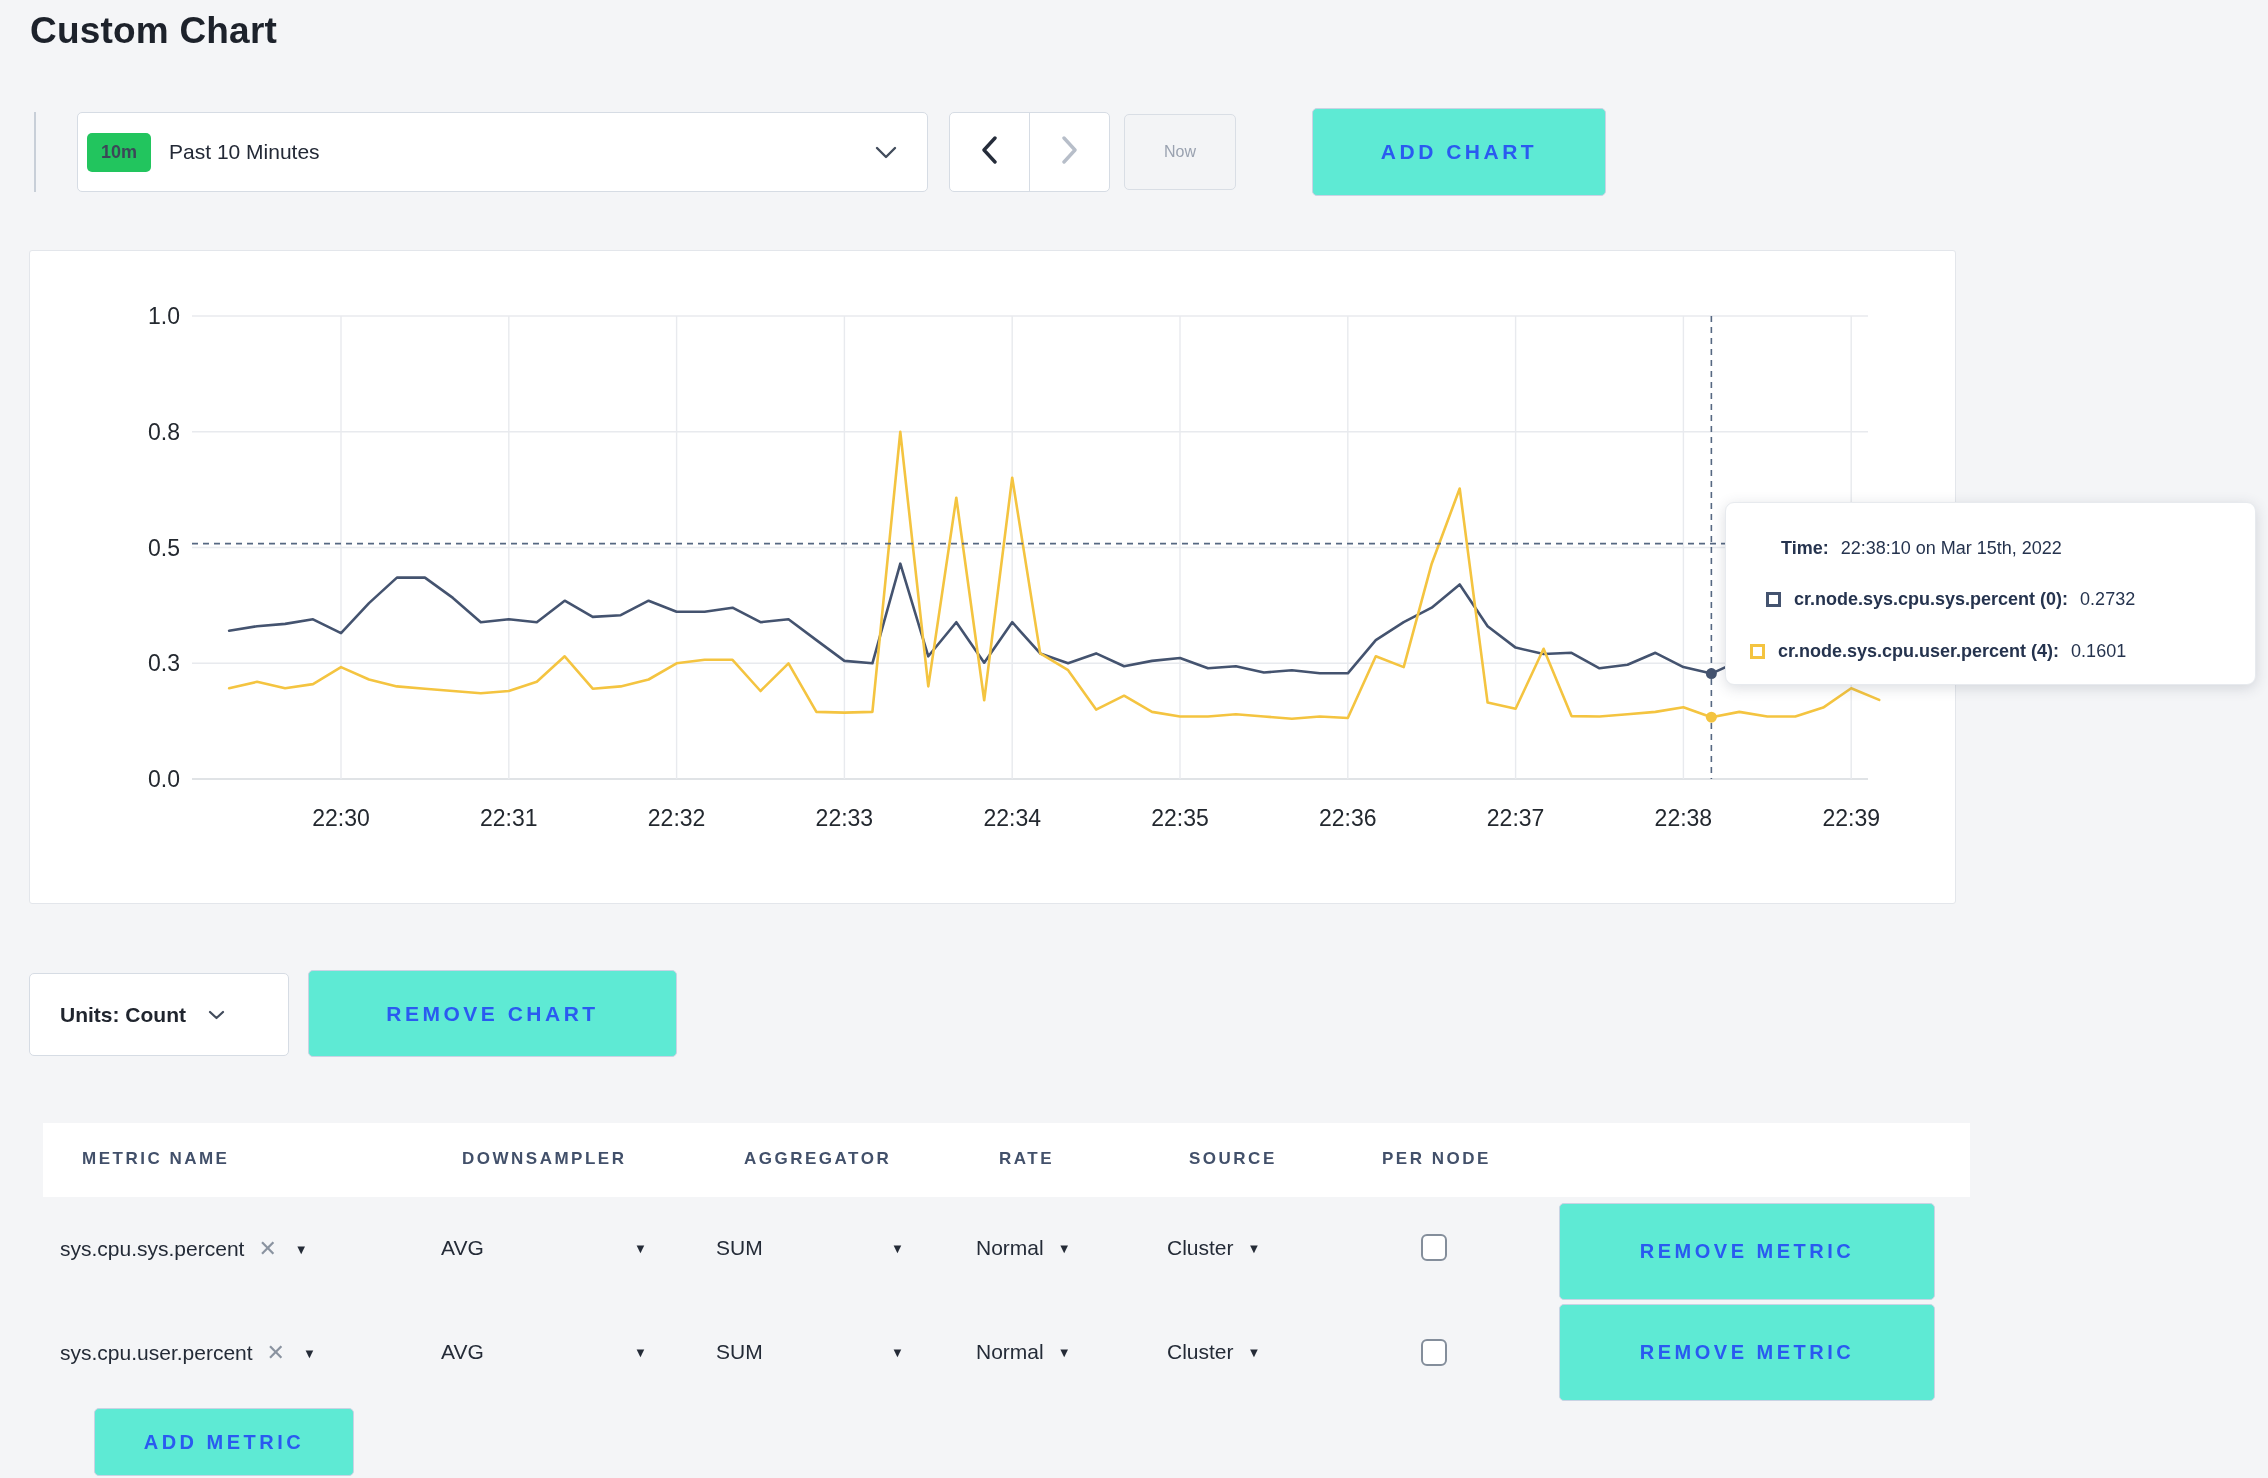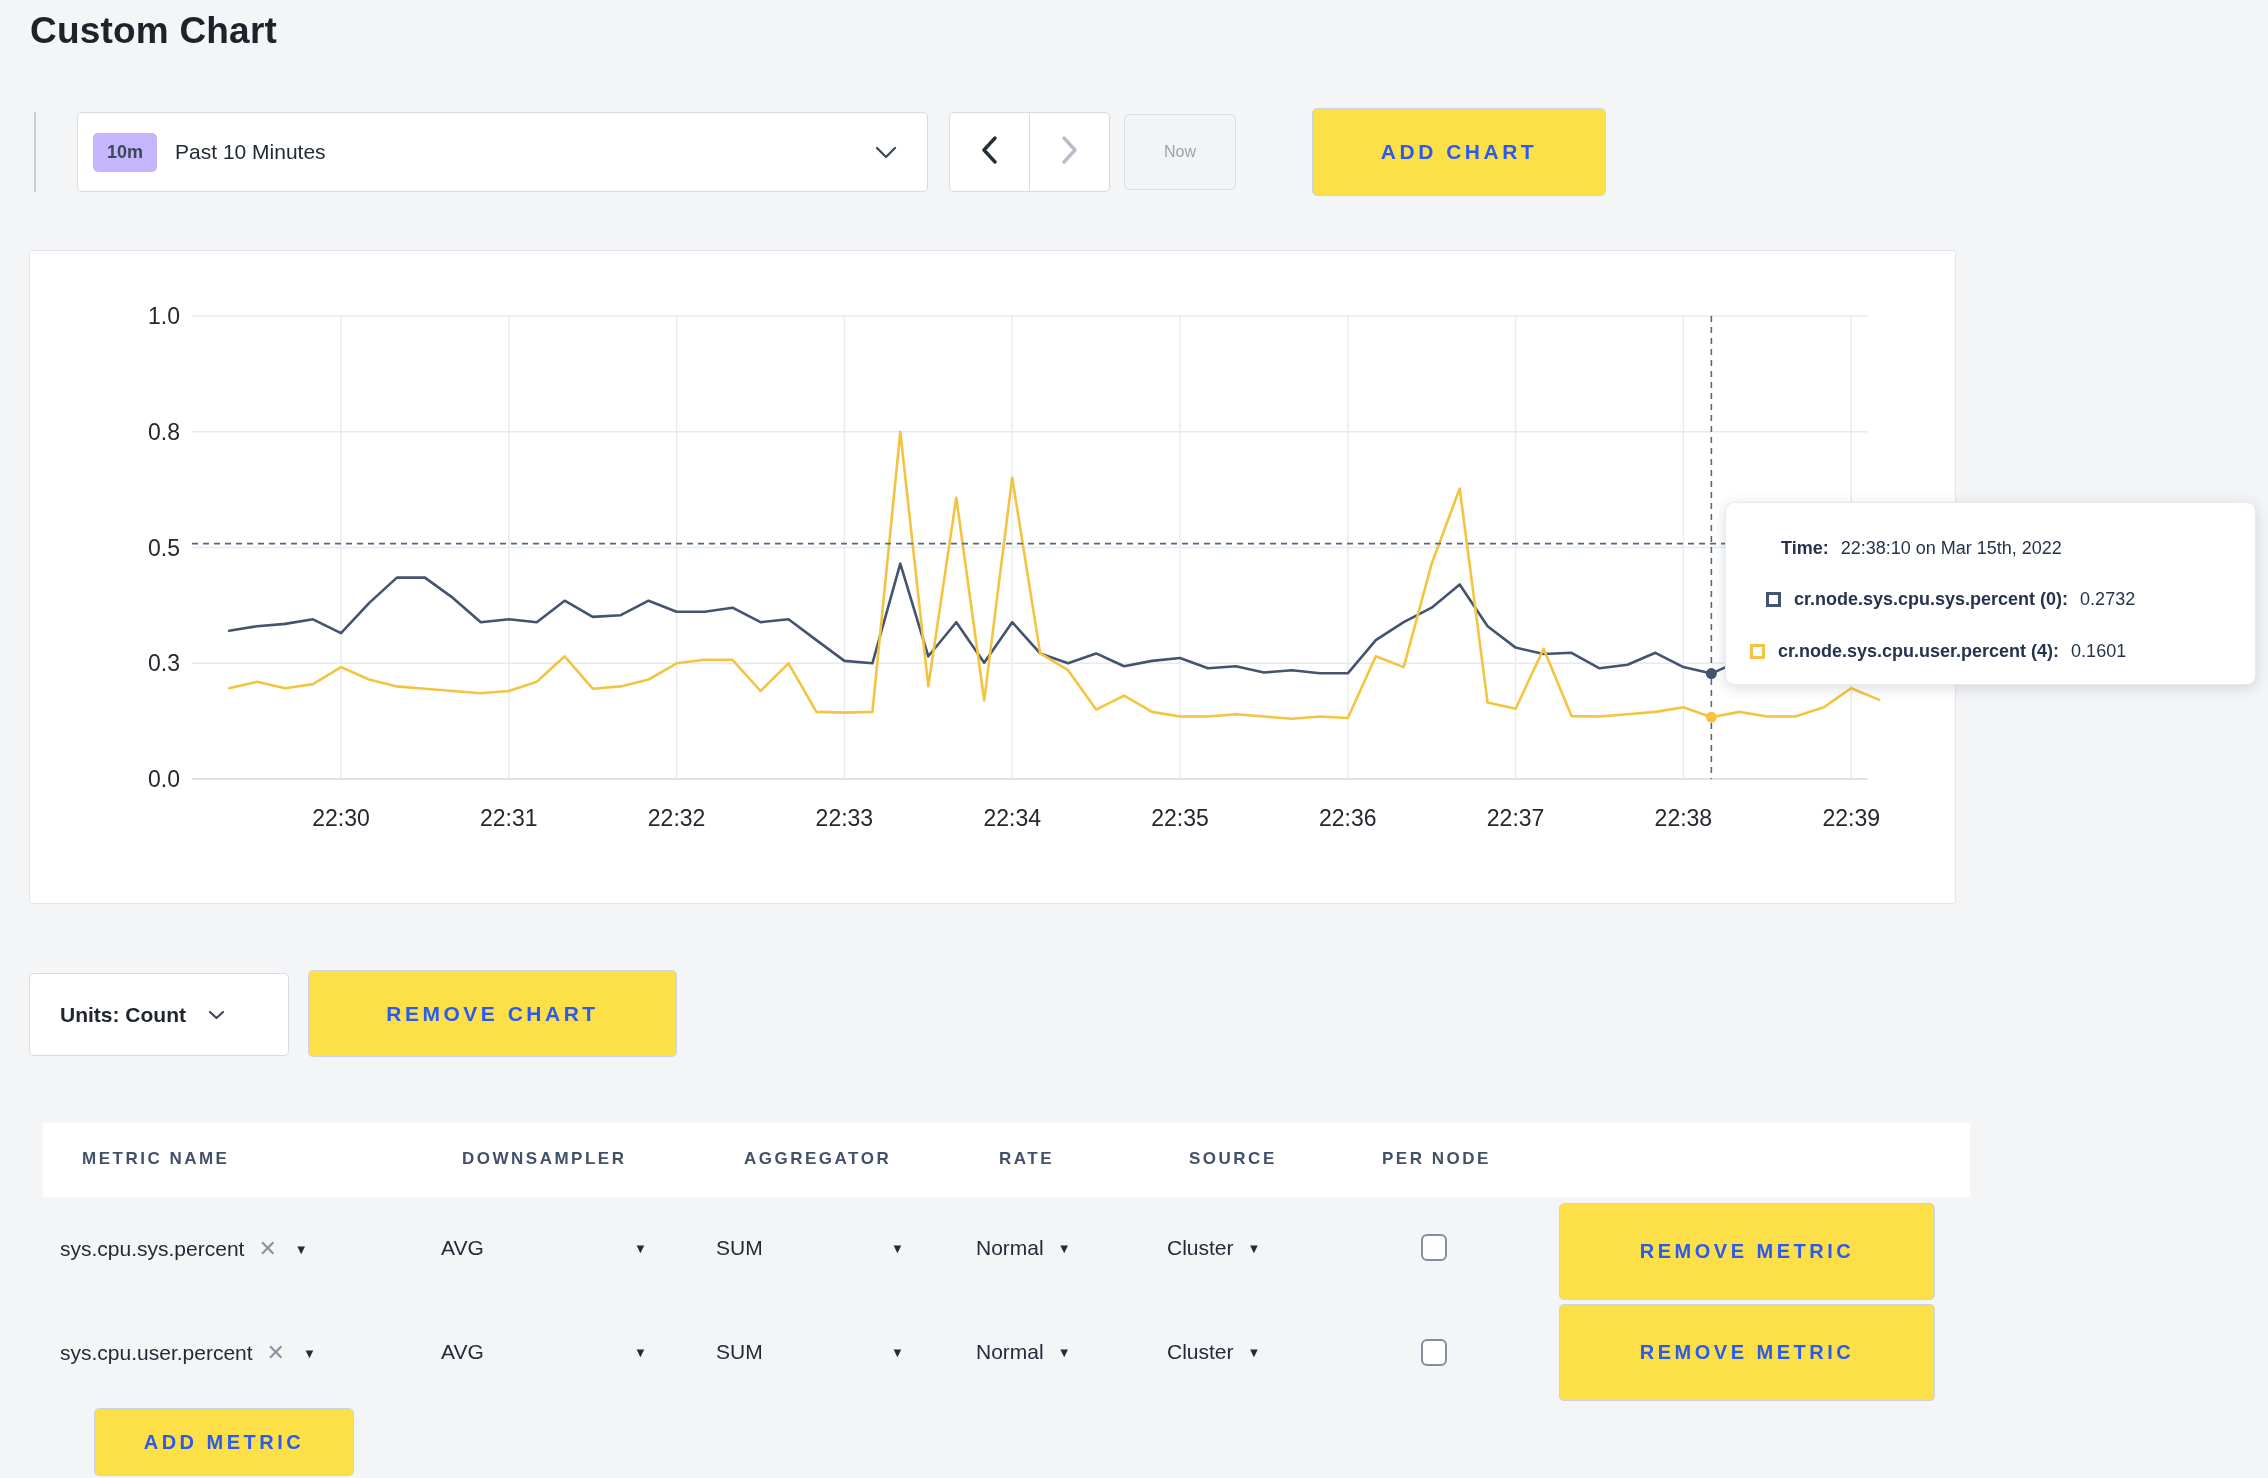--- a/index.html
+++ b/index.html
@@ -18,21 +18,21 @@
   .page-title { left:30px; top:10px; font-size:37px; font-weight:700; color:#1d222b; letter-spacing:.2px; }
 
   
   .toolbar-divider { left:34px; top:112px; width:2px; height:80px; background:#c8cfd8; }
   .time-select {
     left:77px; top:112px; width:851px; height:80px;
     background:#fff; border:1.5px solid #d6dce4; border-radius:5px;
     display:flex; align-items:center; cursor:pointer;
   }
   .tw-badge {
-    margin-left:15px; background:#c4b5fd; border-radius:5px;
+    margin-left:9px; background:#22c55e; border-radius:5px;
     font-size:18px; font-weight:700; color:#3c4758;
     padding:9px 14px;
   }
   .tw-label { margin-left:18px; font-size:21px; color:#232936; }
   .tw-caret { margin-left:auto; margin-right:30px; display:flex; }
 
   .arrow-group {
     left:949px; top:112px; width:161px; height:80px;
     background:#fff; border:1.5px solid #d6dce4; border-radius:5px;
     display:flex;
@@ -40,21 +40,21 @@
   .arrow-btn { flex:1; display:flex; align-items:center; justify-content:center; cursor:pointer; }
   .arrow-btn.prev { border-right:1.5px solid #d6dce4; }
 
   .now-btn {
     left:1124px; top:114px; width:112px; height:76px;
     background:#f3f4f6; border:1.5px solid #d9dee5; border-radius:5px;
     display:flex; align-items:center; justify-content:center;
     font-size:16px; color:#9aa2b0; cursor:default;
   }
   .btn-blue {
-    background:#fde047; border:1.5px solid #c9d3e4; border-radius:5px;
+    background:#5eead4; border:1.5px solid #c9d3e4; border-radius:5px;
     color:#2a5af0; font-weight:700; letter-spacing:3.5px; font-size:21px;
     display:flex; align-items:center; justify-content:center; cursor:pointer;
   }
   .add-chart { left:1312px; top:108px; width:294px; height:88px; }
 
   
   .chart-panel {
     left:29px; top:250px; width:1927px; height:654px;
     background:#fff; border:1px solid #e3e6eb; border-radius:3px;
   }

